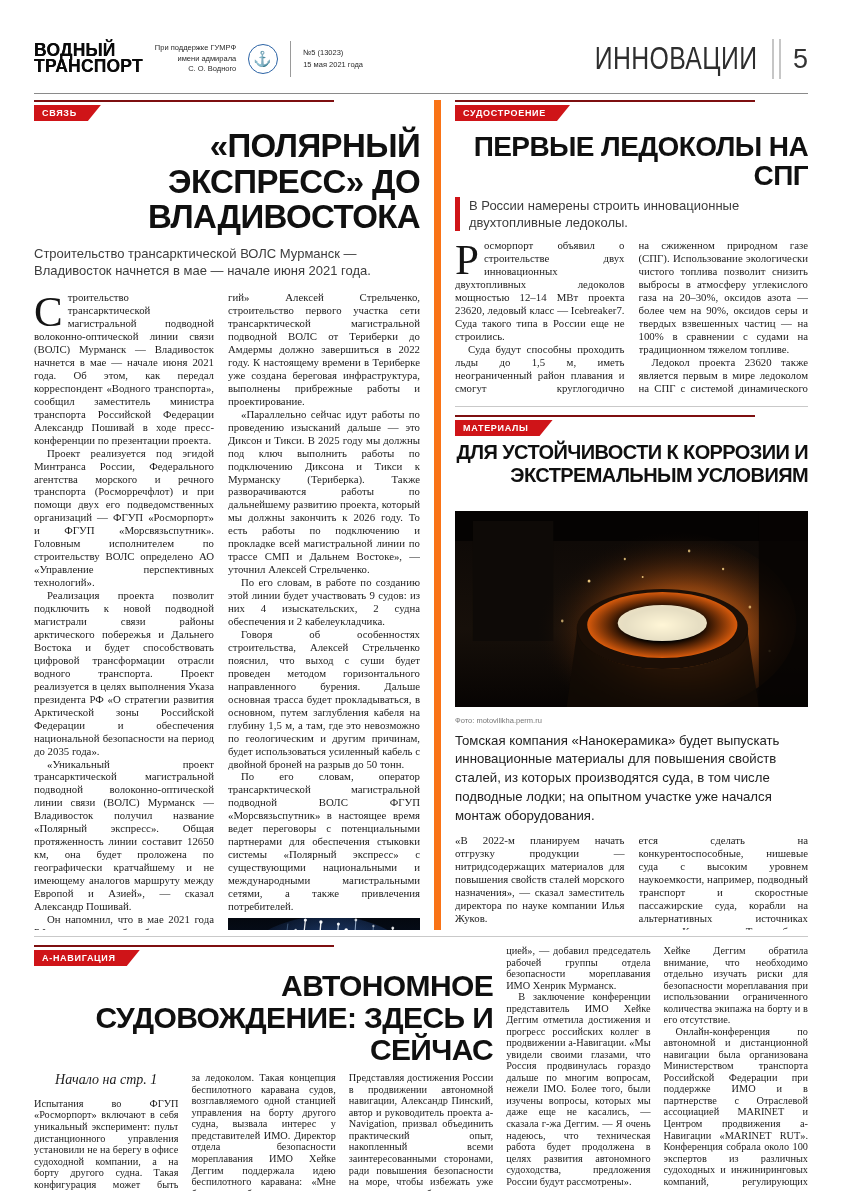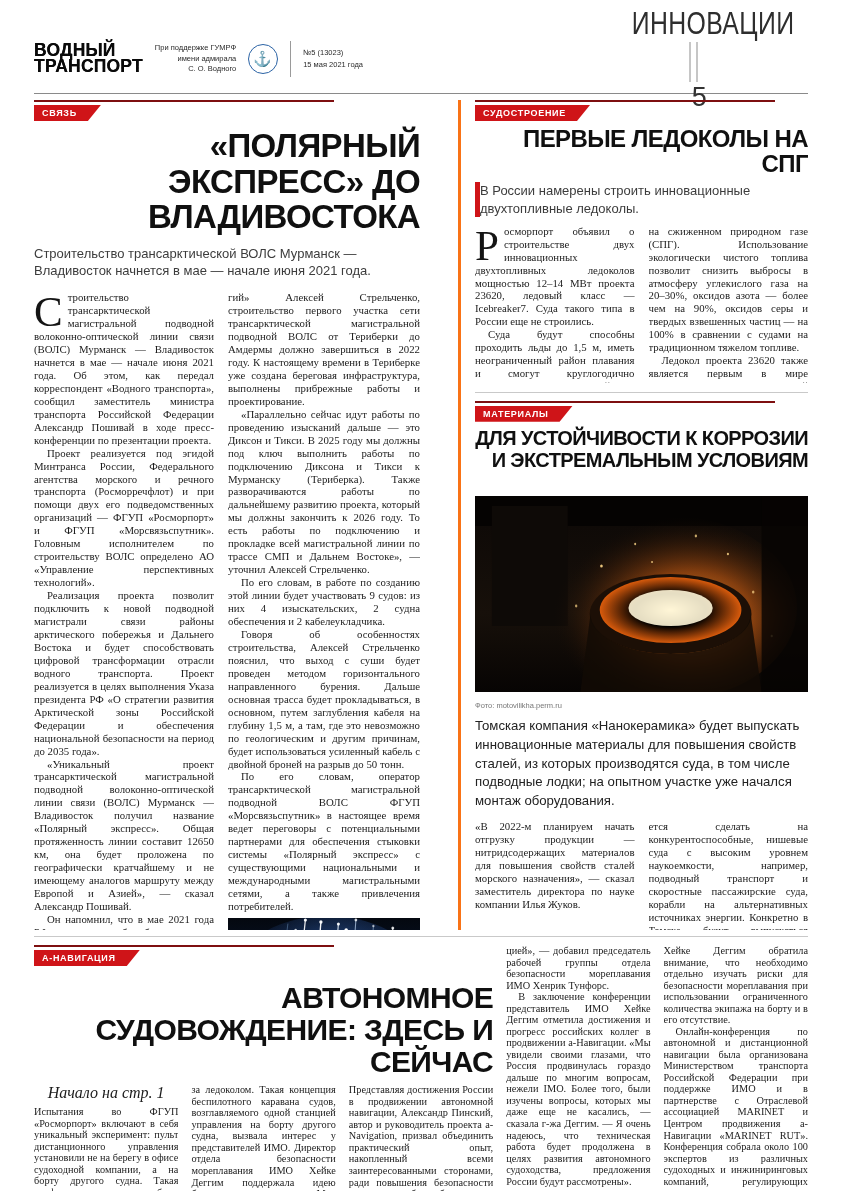--- a/index.html
+++ b/index.html
@@ -10,51 +10,51 @@
   
   .hdr { display:flex; justify-content:space-between; align-items:center; height:58px; }
   .mast { display:flex; align-items:center; gap:12px; }
   .logo { display:flex; flex-direction:column; font-family:"Liberation Sans",sans-serif; font-weight:800; font-size:17.5px; line-height:0.9; letter-spacing:0.2px; color:#0a0a0a; text-transform:uppercase;
           background-image:repeating-linear-gradient(to bottom,#000 0 2.6px,#2c2c2c 2.6px 3.4px);
           -webkit-background-clip:text; background-clip:text; }
   .support { font-family:"Liberation Sans",sans-serif; font-size:7.5px; line-height:1.4; text-align:right; color:#2a2a2a; white-space:pre-line; }
   .emblem { width:30px; height:30px; border:1.6px solid #2b63a5; border-radius:50%; display:flex; align-items:center; justify-content:center; color:#2b63a5; font-size:15px; flex:0 0 auto; }
   .vline { width:1px; height:36px; background:#9a9a9a; }
   .issue { font-family:"Liberation Sans",sans-serif; font-size:7.5px; color:#2a2a2a; line-height:1.6; }
-  .sect { display:flex; align-items:center;flex-direction:column; }
+  .sect { display:flex; align-items:center; }
   .sect-name { display:inline-block; font-family:"Liberation Sans",sans-serif; font-weight:400; font-size:31px; color:#2e2e2e; letter-spacing:0.5px; transform:scaleX(0.8); transform-origin:right center; margin-right:14px; }
   .pagebar { width:9px; height:40px; border-left:2.5px solid #c6c6c6; border-right:2.5px solid #c6c6c6; margin-right:12px; }
   .pagenum { font-family:"Liberation Sans",sans-serif; font-size:27px; color:#333; }
   .header-rule { border-top:1px solid #8a8a8a; margin-top:5px; }
 
   
   .tagline { width:300px; border-top:2px solid #7e0f10; }
   .tag { display:inline-block; background:#cf1418; color:#fff; font-family:"Liberation Sans",sans-serif; font-size:9px; font-weight:700; letter-spacing:0.7px; padding:3px 24px 3px 8px; clip-path:polygon(0 0,100% 0,calc(100% - 13px) 100%,0 100%); }
 
   
   .headline { font-family:"Liberation Sans",sans-serif; font-weight:700; color:#101010; letter-spacing:-0.6px;text-align:right; }
   .h-polar { font-size:33px; line-height:1.08; margin:7px 0 10px; }
-  .h-ice   { font-size:24px; line-height:1.05; margin:5px 0 6px; }
+  .h-ice   { font-size:28px; line-height:1.05; margin:11px 0 6px; }
   .h-mat   { font-size:20px; line-height:1.14; margin:5px 0 24px; }
-  .h-nav   { font-size:30px; line-height:1.07; margin:16px 0 6px; }
+  .h-nav   { font-size:30px; line-height:1.07; margin:4px 0 6px; }
   .lead { font-family:"Liberation Sans",sans-serif; font-size:13px; line-height:1.32; color:#3c3c3c; }
   .lead-polar { margin-bottom:12px; width:96%; }
-  .lead-ice { border-left:5px solid #cf1418; margin-bottom:8px; width:96%; }
+  .lead-ice { border-left:5px solid #cf1418; padding-left:9px; margin-bottom:8px; width:96%; }
   .lead-mat { font-size:13.2px; line-height:1.42; color:#222; margin:7px 0 9px; }
   .body { font-size:10.8px; line-height:1.2; text-align:justify; }
   .body p { text-indent:13px; }
   .body p.fp { text-indent:0; }
   .cols { display:flex; gap:14px; }
   .cols .c { flex:1; overflow:hidden; }
   .dropcap { float:left; font-family:"Liberation Serif",serif; font-weight:400; font-size:43px; line-height:0.82; padding:3px 5px 0 0; color:#141414; }
 
   
-  .main { display:flex; margin-top:6px; height:830px; overflow:hidden;gap:24px; }
+  .main { display:flex; margin-top:6px; height:830px; overflow:hidden; }
   .half-left { flex:0 0 400px; padding-right:14px; }
-  .half-right { flex:1; border-left:3px solid #f97316; padding-left:14px; }
+  .half-right { flex:1; border-left:7px solid #f97316; padding-left:14px; }
   .polar-cols { height:678px; overflow:hidden; }
   .polar-cols .c1 { flex:0 0 180px; }
   .fiber-img { margin:5px 0 0 -12px; width:calc(100% + 12px); height:168px; overflow:hidden; }
   .fiber-img svg, .mat-img svg { display:block; width:100%; height:100%; }
   .rule-h { border-top:1px solid #c9c9c9; margin:9px 0 8px; }
   .mat-img { width:100%; height:196px; margin-top:3px; overflow:hidden; }
   .credit { font-family:"Liberation Sans",sans-serif; font-size:7.5px; color:#777; margin-top:9px; }
   .ice-cols { height:158px; overflow:hidden; }
   .mat-cols { height:212px; overflow:hidden; }
 
@@ -63,21 +63,21 @@
   .nav-grid { display:grid; grid-template-columns:repeat(5,1fr); grid-template-rows:auto 1fr; column-gap:13px; }
   .nav-head { grid-column:1/4; grid-row:1; }
   .nav-body { font-size:10.3px; line-height:1.12; text-align:justify; overflow:hidden; }
   .nav-body p { text-indent:12px; }
   .nav-body p.fp { text-indent:0; }
   .nav-c1 { grid-column:1; grid-row:2; }
   .nav-c2 { grid-column:2; grid-row:2; }
   .nav-c3 { grid-column:3; grid-row:2; }
   .nav-c4 { grid-column:4; grid-row:1/3; }
   .nav-c5 { grid-column:5; grid-row:1/3; }
-  .continued { font-style:italic; text-align:center; font-size:16px; margin-bottom:4px; text-indent:0 !important; }
+  .continued { font-style:italic; text-align:center; font-size:14px; margin-bottom:10px; text-indent:0 !important; }
 </style>
 </head>
 <body>
 
 <div class="page">
 
   <div class="hdr">
     <div class="mast">
       <div class="logo">
         <span>ВОДНЫЙ</span>
@@ -273,21 +273,21 @@
         <p class="fp">Испытания во ФГУП «Росморпорт» включают в себя уникальный эксперимент: пульт дистанционного управления установили не на берегу в офисе судоходной компании, а на борту другого судна. Такая конфигурация может быть полезна в определенных условиях, например, в Арктике, когда станция дистанционного управления располагается на борту ледокола, ведущего караван полностью беспилотных судов, следующих</p>
       </div>
       <div class="nav-body nav-c2">
         <p class="fp">за ледоколом. Такая концепция беспилотного каравана судов, возглавляемого одной станцией управления на борту другого судна, вызвала интерес у представителей ИМО. Директор отдела безопасности мореплавания ИМО Хейке Деггим поддержала идею беспилотного каравана: «Мне было особенно интересно услышать об усилиях России в отношении операций беспилотного каравана. Это очень интересная концепция».</p>
       </div>
       <div class="nav-body nav-c3">
         <p class="fp">Представляя достижения России в продвижении автономной навигации, Александр Пинский, автор и руководитель проекта a-Navigation, призвал объединить практический опыт, накопленный всеми заинтересованными сторонами, ради повышения безопасности на море, чтобы избежать уже допущенных ошибок.</p>
 
       </div>
       <div class="nav-body nav-c4">
-        <p class="fp">цией», — добавил председатель рабочей группы отдела безопасности мореплавания ИМО Хенрик Тунфорс.</p>
+        <p class="fp">цией», — добавил председатель рабочей группы отдела безопасности мореплавания ИМО Хенрик Мурманск.</p>
         <p>В заключение конференции представитель ИМО Хейке Деггим отметила достижения и прогресс российских коллег в продвижении а-Навигации. «Мы увидели своими глазами, что Россия продвинулась гораздо дальше по многим вопросам, нежели IMO. Более того, были изучены вопросы, которых мы даже еще не касались, — сказала г-жа Деггим. — Я очень надеюсь, что техническая работа будет продолжена в целях развития автономного судоходства, предложения России будут рассмотрены».</p>
       </div>
       <div class="nav-body nav-c5">
         <p class="fp">Хейке Деггим обратила внимание, что необходимо отдельно изучать риски для безопасности мореплавания при использовании ограниченного количества экипажа на борту и в его отсутствие.</p>
         <p>Онлайн-конференция по автономной и дистанционной навигации была организована Министерством транспорта Российской Федерации при поддержке ИМО и в партнерстве с Отраслевой ассоциацией MARINET и Центром продвижения а-Навигации «MARINET RUT». Конференция собрала около 100 экспертов из различных судоходных и инжиниринговых компаний, регулирующих органов и исследовательских центров по всему миру.</p>
       </div>
     </div>
   </div>
 
 </div>

